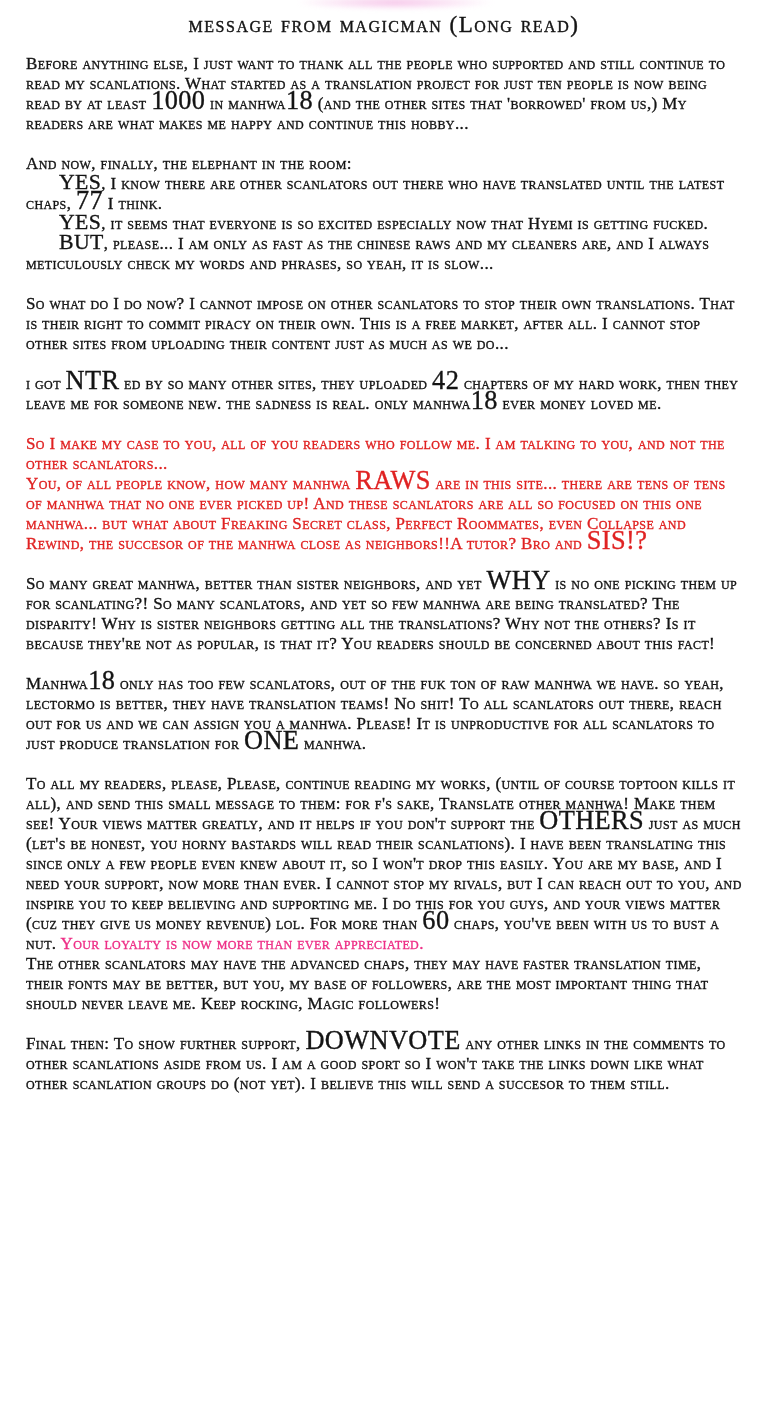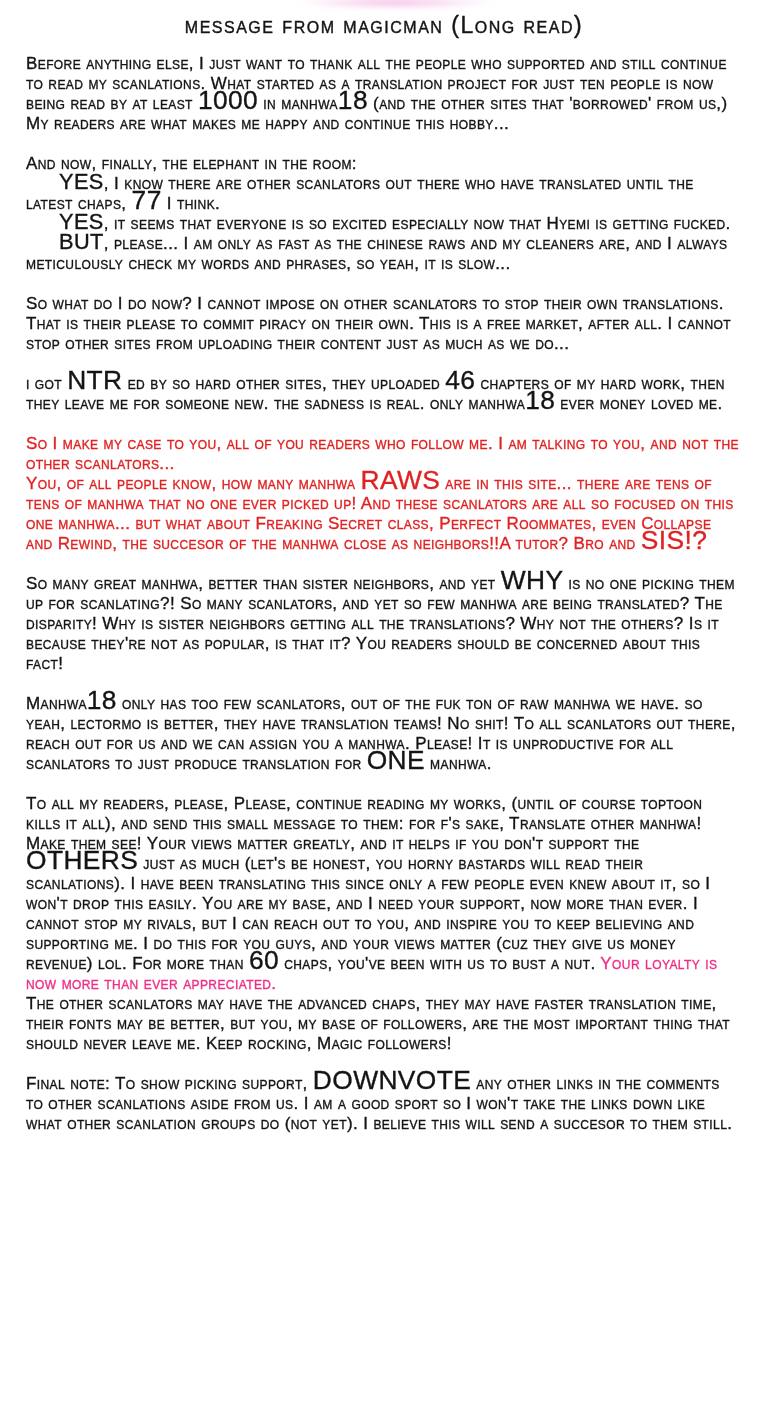--- a/index.html
+++ b/index.html
@@ -4,21 +4,21 @@
 <style>
   html, body { margin: 0; padding: 0; }
   body {
     width: 768px; height: 1418px;
     background: #ffffff;
     overflow: hidden;
   }
   .page {
     position: relative;
     width: 768px; height: 1168px;
-    font-family: Liberation Sans, sans-serif;
+    font-family: Liberation Serif, serif;
     color: var(--ink, #141414);
     border-radius: 31px;
   }
   .smudge {
     position: absolute;
     top: -5px; left: 295px;
     width: 200px; height: 15px;
     border-radius: 50%;
     background: radial-gradient(closest-side, rgba(243,178,226,0.75), rgba(255,255,255,0));
     filter: blur(2px);
@@ -51,22 +51,22 @@
 </head>
 <body>
 
 <div class="page" style="--ink: #141414; --red: #e02222; --pink: #ee2f87;">
   <div class="smudge"></div>
   <div class="content">
     <h1 class="title">message from magicman (Long read)</h1>
     <div id="paragraphs">
         <div class="para"><span>Before anything else, I just want to thank all the people who supported and still continue to read my scanlations. What started as a translation project for just ten people is now being read by at least </span><span class="big">1000</span><span> in manhwa</span><span class="big">18</span><span> (and the other sites that 'borrowed' from us,) My readers are what makes me happy and continue this hobby...</span></div>
         <div class="para"><span>And now, finally, the elephant in the room:</span><br><span class="med">YES</span><span>, I know there are other scanlators out there who have translated until the latest chaps, </span><span class="big">77</span><span> I think.</span><br><span class="med">YES</span><span>, it seems that everyone is so excited especially now that Hyemi is getting fucked.</span><br><span class="med">BUT</span><span>, please... I am only as fast as the chinese raws and my cleaners are, and I always meticulously check my words and phrases, so yeah, it is slow...</span></div>
-        <div class="para"><span>So what do I do now? I cannot impose on other scanlators to stop their own translations. That is their please to commit piracy on their own. This is a free market, after all. I cannot stop other sites from uploading their content just as much as we do...</span></div>
-        <div class="para"><span>i got </span><span class="big">NTR</span><span> ed by so hard other sites, they uploaded </span><span class="big">46</span><span> chapters of my hard work, then they leave me for someone new. the sadness is real. only manhwa</span><span class="big">18</span><span> ever money loved me.</span></div>
+        <div class="para"><span>So what do I do now? I cannot impose on other scanlators to stop their own translations. That is their right to commit piracy on their own. This is a free market, after all. I cannot stop other sites from uploading their content just as much as we do...</span></div>
+        <div class="para"><span>i got </span><span class="big">NTR</span><span> ed by so many other sites, they uploaded </span><span class="big">42</span><span> chapters of my hard work, then they leave me for someone new. the sadness is real. only manhwa</span><span class="big">18</span><span> ever money loved me.</span></div>
         <div class="para red"><span>So I make my case to you, all of you readers who follow me. I am talking to you, and not the other scanlators...</span><br><span>You, of all people know, how many manhwa </span><span class="big">RAWS</span><span> are in this site... there are tens of tens of manhwa that no one ever picked up! And these scanlators are all so focused on this one manhwa... but what about Freaking Secret class, Perfect Roommates, even Collapse and Rewind, the succesor of the manhwa close as neighbors!!A tutor? Bro and </span><span class="big">SIS!?</span></div>
         <div class="para"><span>So many great manhwa, better than sister neighbors, and yet </span><span class="big">WHY</span><span> is no one picking them up for scanlating?! So many scanlators, and yet so few manhwa are being translated? The disparity! Why is sister neighbors getting all the translations? Why not the others? Is it because they're not as popular, is that it? You readers should be concerned about this fact!</span></div>
         <div class="para"><span>Manhwa</span><span class="big">18</span><span> only has too few scanlators, out of the fuk ton of raw manhwa we have. so yeah, lectormo is better, they have translation teams! No shit! To all scanlators out there, reach out for us and we can assign you a manhwa. Please! It is unproductive for all scanlators to just produce translation for </span><span class="big">ONE</span><span> manhwa.</span></div>
         <div class="para"><span>To all my readers, please, Please, continue reading my works, (until of course toptoon kills it all), and send this small message to them: for f's sake, Translate other manhwa! Make them see! Your views matter greatly, and it helps if you don't support the </span><span class="big">OTHERS</span><span> just as much (let's be honest, you horny bastards will read their scanlations). I have been translating this since only a few people even knew about it, so I won't drop this easily. You are my base, and I need your support, now more than ever. I cannot stop my rivals, but I can reach out to you, and inspire you to keep believing and supporting me. I do this for you guys, and your views matter (cuz they give us money revenue) lol. For more than </span><span class="big">60</span><span> chaps, you've been with us to bust a nut. </span><span class="pink">Your loyalty is now more than ever appreciated.</span><br><span>The other scanlators may have the advanced chaps, they may have faster translation time, their fonts may be better, but you, my base of followers, are the most important thing that should never leave me. Keep rocking, Magic followers!</span></div>
-        <div class="para"><span>Final note: To show picking support, </span><span class="big">DOWNVOTE</span><span> any other links in the comments to other scanlations aside from us. I am a good sport so I won't take the links down like what other scanlation groups do (not yet). I believe this will send a succesor to them still.</span></div>
+        <div class="para"><span>Final then: To show further support, </span><span class="big">DOWNVOTE</span><span> any other links in the comments to other scanlations aside from us. I am a good sport so I won't take the links down like what other scanlation groups do (not yet). I believe this will send a succesor to them still.</span></div>
       </div>
   </div>
 </div>
 
 </body></html>

